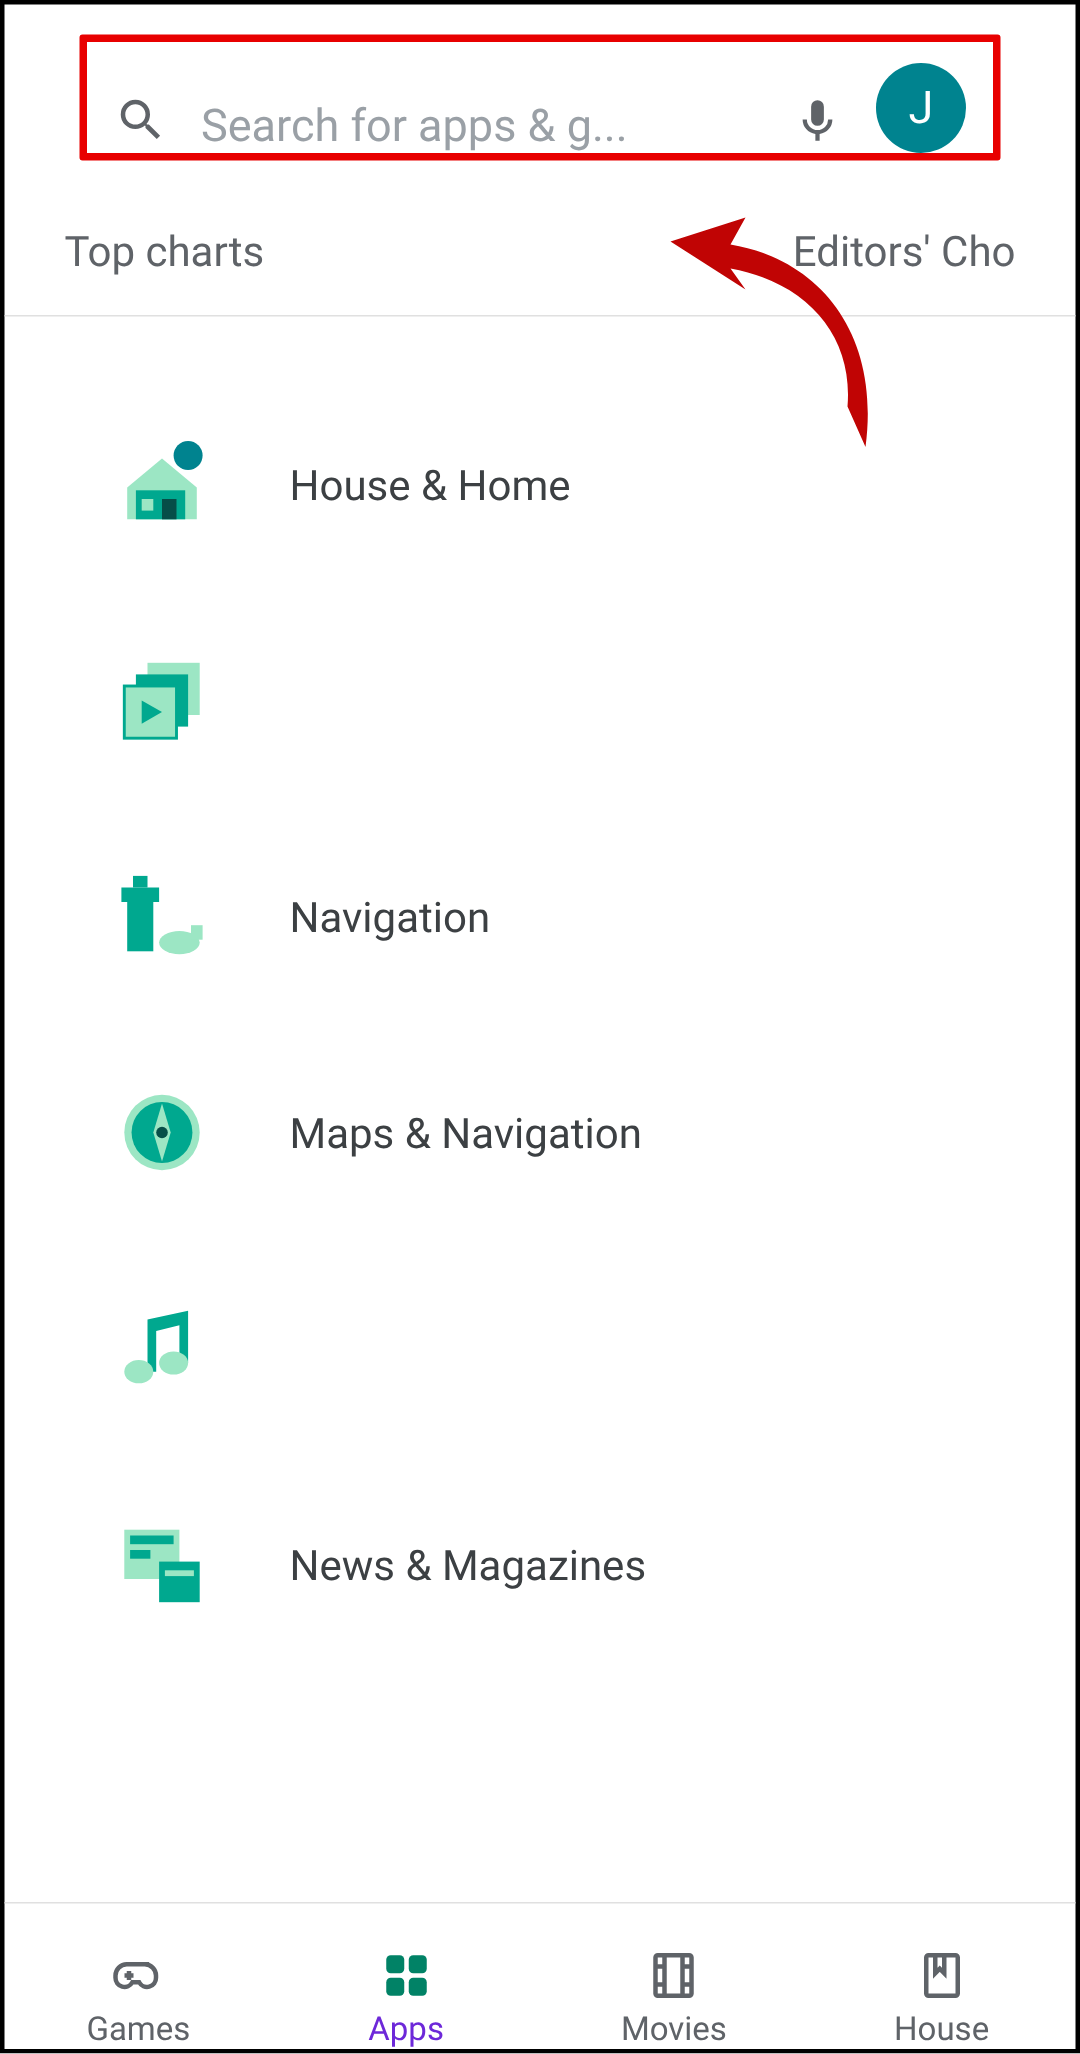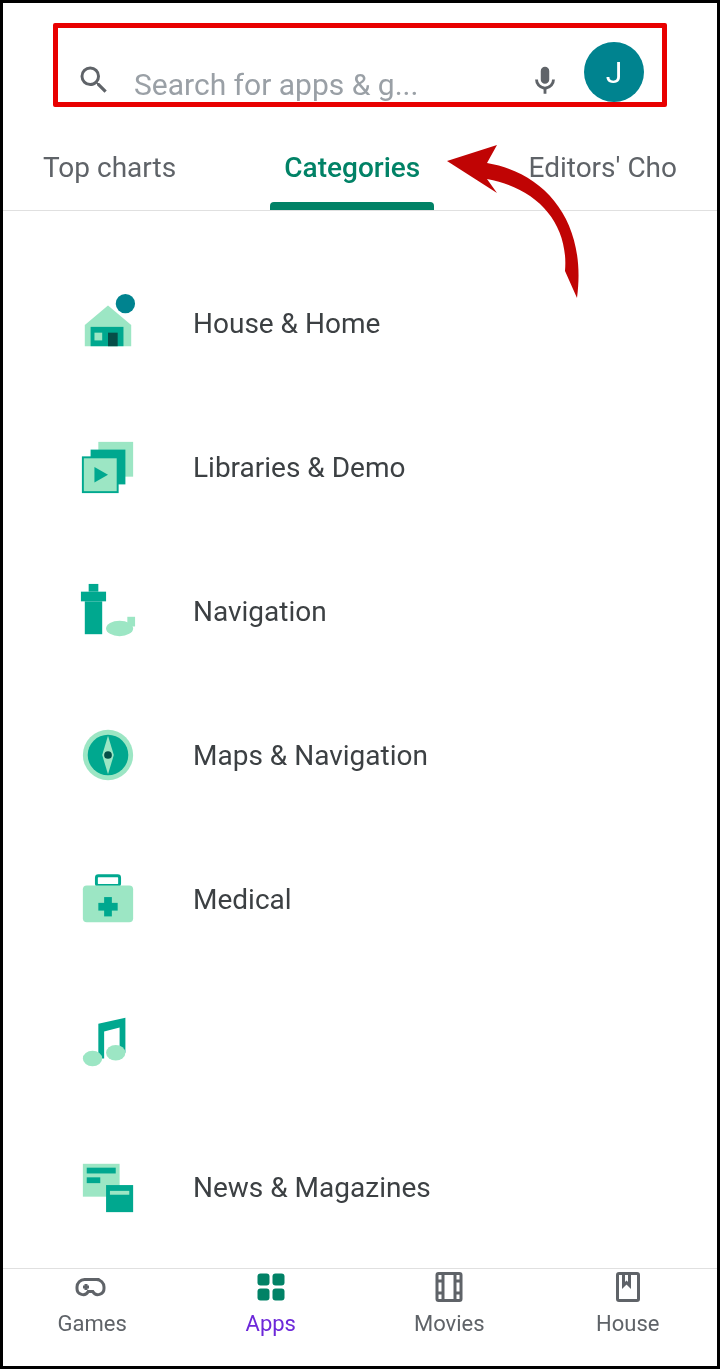--- a/index.html
+++ b/index.html
@@ -25,21 +25,21 @@
   .arrow-annotation { position: absolute; left: 434px; top: 130px; width: 180px; height: 170px; pointer-events: none; z-index: 10; }
 
   
   .cat-list { flex: 1; overflow: hidden; padding-top: 40px; }
   .cat-item { display: flex; align-items: center; height: 144px; padding-left: 76px; gap: 56px; }
   .cat-icon { width: 58px; height: 58px; display: flex; align-items: center; justify-content: center; }
   .cat-label { font-size: 28px; color: #3c4043; }
 
   
   .bottom-nav { height: 98px; border-top: 1px solid #e0e0e0; display: flex; }
-  .nav-item { flex: 1; display: flex; flex-direction: column; align-items: center; justify-content: flex-start; gap: 6px; color: #5f6368; font-size: 22px; }
+  .nav-item { flex: 1; display: flex; flex-direction: column; align-items: center; justify-content: flex-end; gap: 6px; color: #5f6368; font-size: 22px; }
   .nav-item.active { color: #6d28d9; }
   .nav-icon { width: 36px; height: 36px; display: flex; align-items: center; justify-content: center; }
   .nav-icon svg { width: 36px; height: 36px; }
 </style>
 </head>
 <body>
 
 <div class="screen">
 
   <div class="search-wrap">
@@ -55,21 +55,20 @@
             <path d="M12 14a3 3 0 003-3V5a3 3 0 00-6 0v6a3 3 0 003 3zm5-3a5 5 0 01-10 0H5a7 7 0 006 6.92V21h2v-3.08A7 7 0 0019 11h-2z"></path>
           </svg>
       </span>
       <span class="avatar">J</span>
     </div>
   </div>
 
   <div class="tabs">
     <div class="tab">Top charts</div>
     <div class="tab-spacer"></div>
-    <div class="tab active">Categories</div>
     <div class="tab-spacer"></div>
     <div class="tab">Editors' Cho</div>
   </div>
 
   <svg class="arrow-annotation" viewBox="0 0 180 170">
     <path d="M 10 28 L 60 12 L 50 30 C 110 40 150 90 140 165 L 128 138 C 132 90 100 55 50 46 L 60 60 Z" fill="#c00404"></path>
   </svg>
 
   <div class="cat-list">
 
@@ -88,21 +87,20 @@
 
     <div class="cat-item">
       <span class="cat-icon">
         <svg viewBox="0 0 60 60" width="58" height="58">
           <rect x="20" y="4" width="36" height="36" fill="#9ce6c4"></rect>
           <rect x="12" y="12" width="36" height="36" fill="#00a88f"></rect>
           <rect x="4" y="20" width="36" height="36" fill="#9ce6c4" stroke="#00a88f" stroke-width="2"></rect>
           <polygon points="16,30 16,46 30,38" fill="#00a88f"></polygon>
         </svg>
       </span>
-      <span class="cat-label">Libraries &amp; Demo</span>
     </div>
 
     <div class="cat-item">
       <span class="cat-icon">
         <svg viewBox="0 0 60 60" width="58" height="58">
           <rect x="6" y="20" width="18" height="34" fill="#00a88f"></rect>
           <rect x="2" y="10" width="26" height="10" fill="#00a88f"></rect>
           <rect x="10" y="2" width="10" height="8" fill="#00a88f"></rect>
           <ellipse cx="42" cy="48" rx="14" ry="8" fill="#9ce6c4"></ellipse>
           <rect x="50" y="36" width="8" height="10" fill="#9ce6c4"></rect>
@@ -116,31 +114,20 @@
         <svg viewBox="0 0 60 60" width="58" height="58">
           <circle cx="30" cy="30" r="26" fill="#9ce6c4"></circle>
           <circle cx="30" cy="30" r="21" fill="#00a88f"></circle>
           <polygon points="30,10 36,30 30,50 24,30" fill="#9ce6c4"></polygon>
           <circle cx="30" cy="30" r="4" fill="#064e48"></circle>
         </svg>
       </span>
       <span class="cat-label">Maps &amp; Navigation</span>
     </div>
 
-    <div class="cat-item">
-      <span class="cat-icon">
-        <svg viewBox="0 0 60 60" width="58" height="58">
-          <rect x="18" y="6" width="24" height="10" rx="2" fill="none" stroke="#00a88f" stroke-width="3"></rect>
-          <rect x="4" y="16" width="52" height="38" rx="4" fill="#9ce6c4"></rect>
-          <rect x="26" y="28" width="8" height="20" fill="#00a88f"></rect>
-          <rect x="20" y="34" width="20" height="8" fill="#00a88f"></rect>
-        </svg>
-      </span>
-      <span class="cat-label">Medical</span>
-    </div>
 
     <div class="cat-item">
       <span class="cat-icon">
         <svg viewBox="0 0 60 60" width="58" height="58">
           <path d="M 20 10 L 48 4 L 48 40 L 42 40 L 42 14 L 26 18 L 26 46 L 20 46 Z" fill="#00a88f"></path>
           <ellipse cx="14" cy="46" rx="10" ry="8" fill="#9ce6c4"></ellipse>
           <ellipse cx="38" cy="40" rx="10" ry="8" fill="#9ce6c4"></ellipse>
         </svg>
       </span>
     </div>

